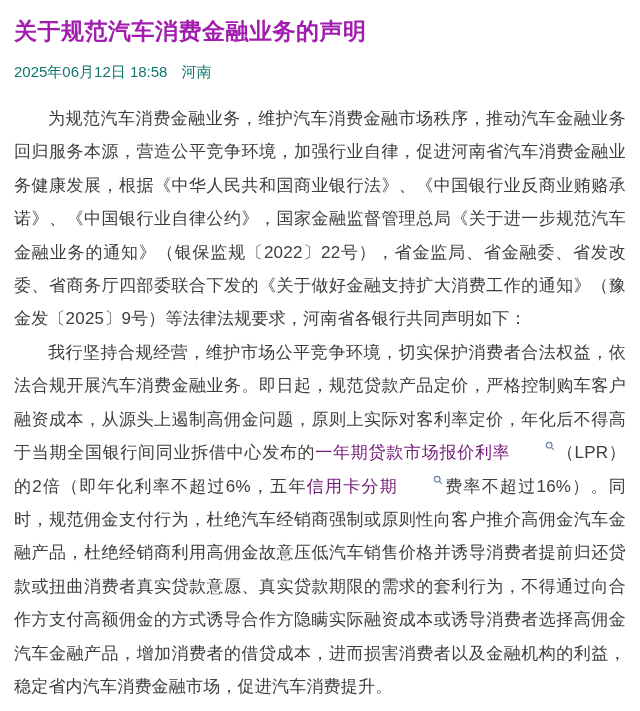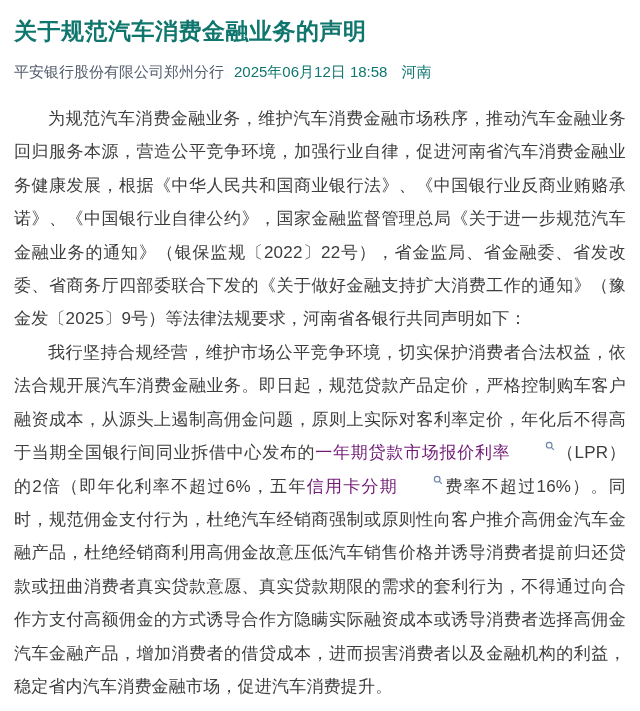--- a/index.html
+++ b/index.html
@@ -9,21 +9,21 @@
     min-height: 711px;
     margin: 0 auto;
     font-family: "Liberation Sans", "DejaVu Sans", sans-serif;
     -webkit-font-smoothing: antialiased;
   }
   .article { padding: 16px 14px 20px 14px; }
 
   .title {
     font-size: 23px;
     font-weight: 700;
-    color: #0f766e;
+    color: #a21caf;
     line-height: 1.35;
     letter-spacing: 0.5px;
     margin-bottom: 15px;
   }
 
   .byline {
     display: flex;
     align-items: baseline;
     font-size: 15px;
     line-height: 20px;
@@ -71,21 +71,20 @@
   }
 </style>
 </head>
 <body>
 
 <div class="article">
 
   <h1 class="title">关于规范汽车消费金融业务的声明</h1>
 
   <div class="byline">
-    <span class="account">平安银行股份有限公司郑州分行</span>
     <span class="meta time">2025年06月12日 18:58</span>
     <span class="meta">河南</span>
   </div>
 
   <div class="content">
 
     <p><span>为规范汽车消费金融业务，维护汽车消费金融市场秩序，推动汽车金融业务回归服务本源，营造公平竞争环境，加强行业自律，促进河南省汽车消费金融业务健康发展，根据《中华人民共和国商业银行法》、《中国银行业反商业贿赂承诺》、《中国银行业自律公约》，国家金融监督管理总局《关于进一步规范汽车金融业务的通知》（银保监规〔2022〕22号），省金监局、省金融委、省发改委、省商务厅四部委联合下发的《关于做好金融支持扩大消费工作的通知》（豫金发〔2025〕9号）等法律法规要求，河南省各银行共同声明如下：</span></p>
 
     <p><span>我行坚持合规经营，维护市场公平竞争环境，切实保护消费者合法权益，依法合规开展汽车消费金融业务。即日起，规范贷款产品定价，严格控制购车客户融资成本，从源头上遏制高佣金问题，原则上实际对客利率定价，年化后不得高于当期全国银行间同业拆借中心发布的</span><a class="entity"><span>一年期贷款市场报价利率</span><sup class="q-icon"><svg viewBox="0 0 12 12">
               <circle cx="5" cy="5" r="3.4"></circle>

